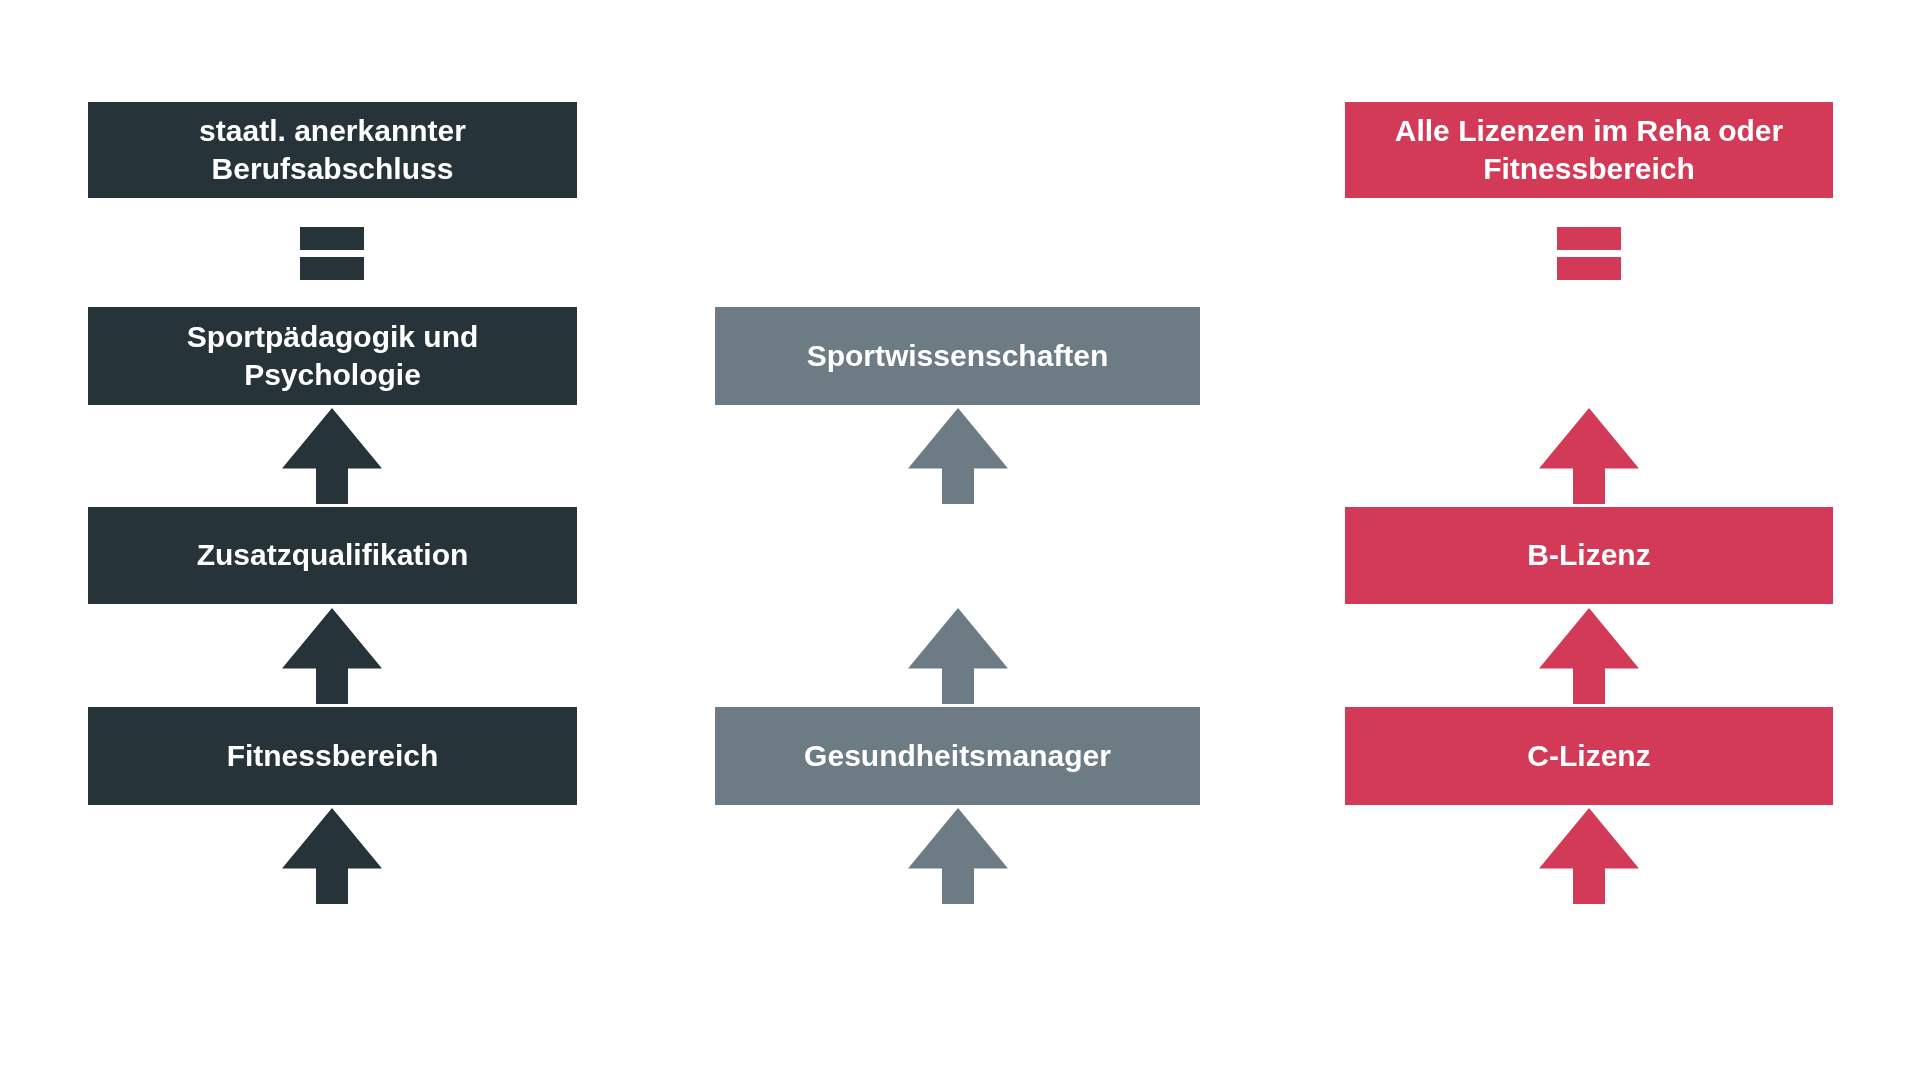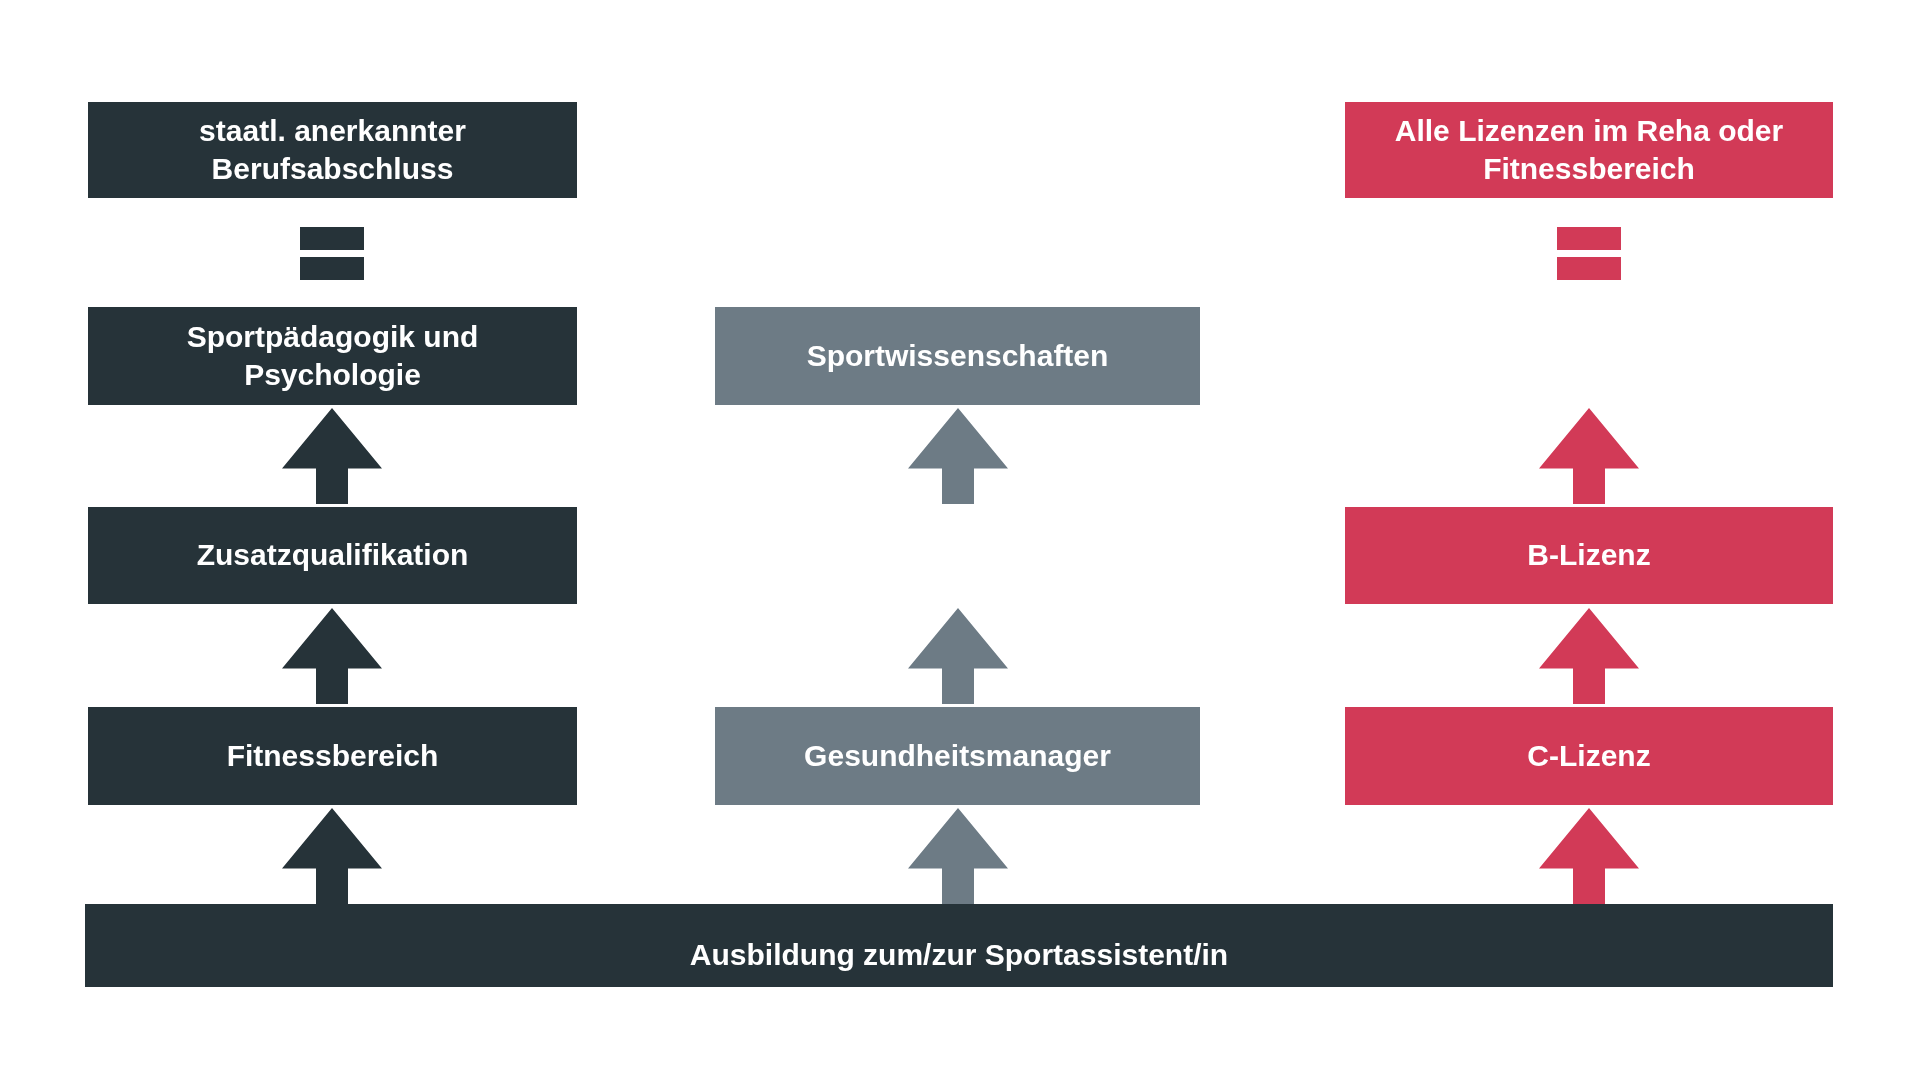--- a/index.html
+++ b/index.html
@@ -124,17 +124,14 @@
   <div class="arrow red a3 ar1" style="background: rgb(210, 58, 87);"></div>
   <div class="box red c3 row-2" style="background: rgb(210, 58, 87);">
     <span class="label">B-Lizenz</span>
   </div>
   <div class="arrow red a3 ar2" style="background: rgb(210, 58, 87);"></div>
   <div class="box red c3 row-3" style="background: rgb(210, 58, 87);">
     <span class="label">C-Lizenz</span>
   </div>
   <div class="arrow red a3 ar3" style="background: rgb(210, 58, 87);"></div>
 
-  <div class="box dark basebar" style="background: rgb(38, 51, 57);">
-    <span class="label">Ausbildung zum/zur Sportassistent/in</span>
-  </div>
 
 </div>
 
 </body></html>

